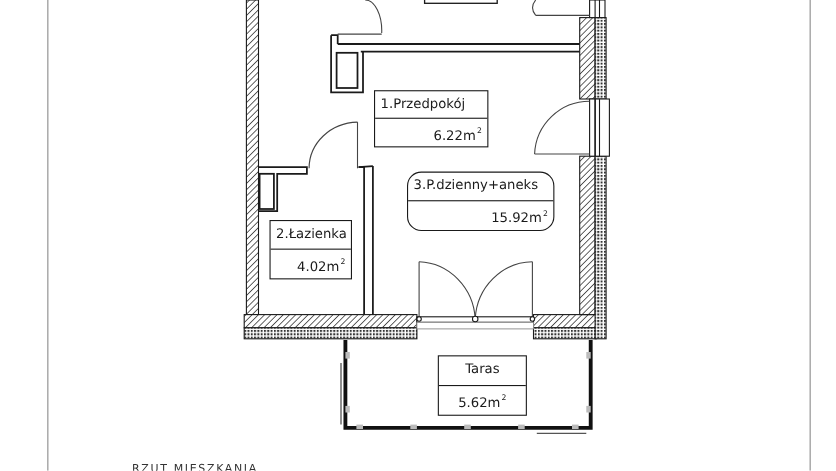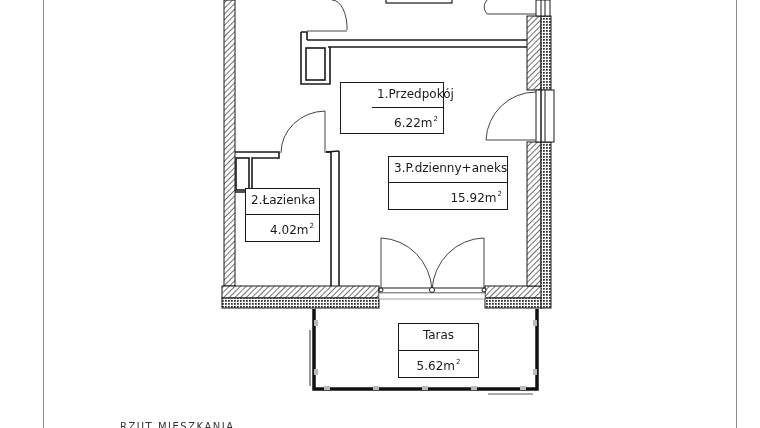--- a/index.html
+++ b/index.html
@@ -112,31 +112,31 @@
     <rect x="324" y="386" width="6" height="4" fill="#bbb"></rect>
     <rect x="373" y="386" width="6" height="4" fill="#bbb"></rect>
     <rect x="422" y="386" width="6" height="4" fill="#bbb"></rect>
     <rect x="471" y="386" width="6" height="4" fill="#bbb"></rect>
     <rect x="520" y="386" width="6" height="4" fill="#bbb"></rect>
   </g>
 
   <rect x="386" y="-4" width="66" height="7" fill="#fff" stroke="#1a1a1a" stroke-width="1.2"></rect>
 </svg>
 
-<div class="room-label" style="left:340px; top:82px; width:104px; height:52px;padding-left:31px;">
+<div class="room-label" style="left:340px; top:82px; width:104px; height:52px;">
   <span class="name">1.Przedpokój</span>
   <span class="area"><span>6.22m</span><sup>2</sup></span>
 </div>
 
-<div class="room-label" style="left:245px; top:188px; width:75px; height:54px;">
+<div class="room-label" style="left:245px; top:200px; width:75px; height:54px;">
   <span class="name">2.Łazienka</span>
   <span class="area"><span>4.02m</span><sup>2</sup></span>
 </div>
 
-<div class="room-label" style="left:388px; top:156px; width:120px; height:54px;">
+<div class="room-label" style="left:370px; top:156px; width:134px; height:54px;border-radius:13px;">
   <span class="name">3.P.dzienny+aneks</span>
   <span class="area"><span>15.92m</span><sup>2</sup></span>
 </div>
 
 <div class="room-label centered" style="left:398px; top:323px; width:81px; height:55px;">
   <span class="name">Taras</span>
   <span class="area"><span>5.62m</span><sup>2</sup></span>
 </div>
 
 <div class="footer-text">RZUT MIESZKANIA</div>

